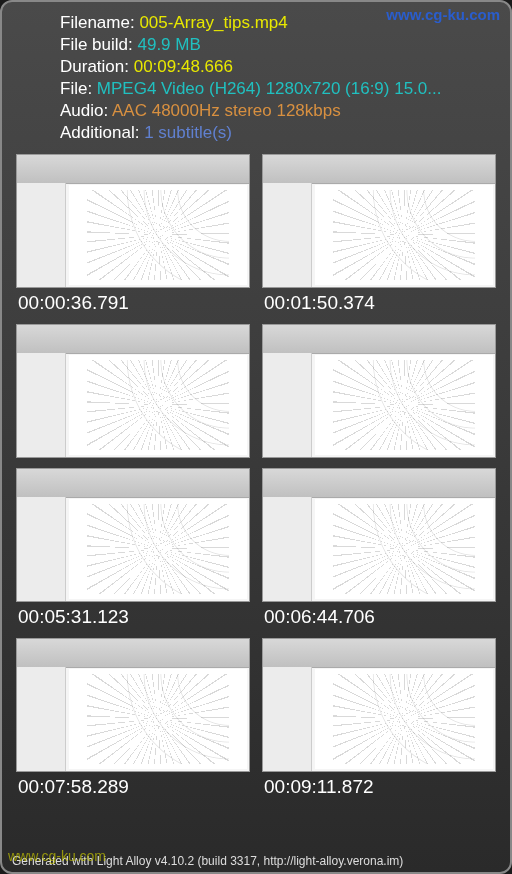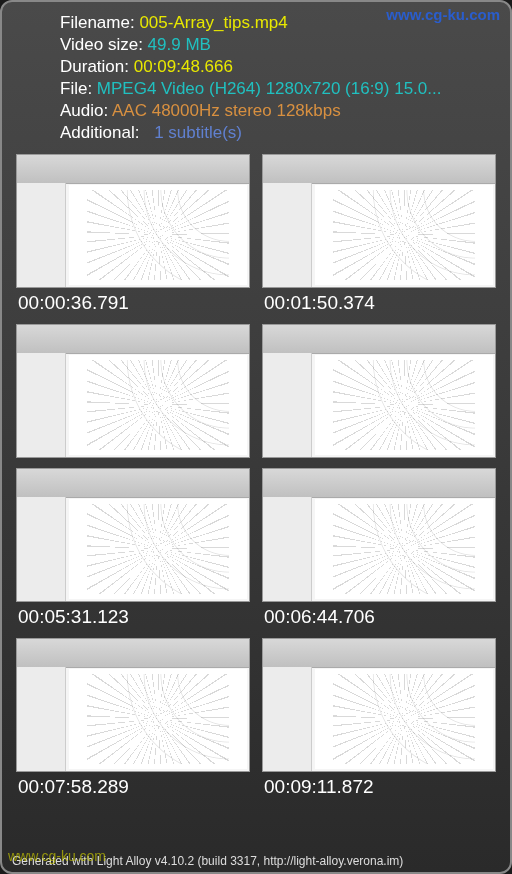--- a/index.html
+++ b/index.html
@@ -46,21 +46,21 @@
     white-space: nowrap;
     overflow: hidden;
   }
   .label {
     color: #fff;
     margin-left: 44px;
   }
   .val-yellow { color: #e8e800; }
   .val-teal { color: #20c0c0; }
   .val-orange { color: #d89040; }
-  .val-blue { color: #6080d0; margin-left: 10px; }
+  .val-blue { color: #6080d0; }
   .thumbs {
     display: grid;
     grid-template-columns: 1fr 1fr;
     gap: 10px 12px;
     padding: 2px 6px;
   }
   .thumb-cell {
     display: flex;
     flex-direction: column;
   }
@@ -126,21 +126,21 @@
 
 <div class="container">
 
   <div class="watermark-top">www.cg-ku.com</div>
 
   <div class="info-block">
     <div class="info-row">
       <span class="label">Filename: </span><span class="val-yellow">005-Array_tips.mp4</span>
     </div>
     <div class="info-row">
-      <span class="label">Video size: </span><span class="val-teal">49.9 MB</span>
+      <span class="label">File build: </span><span class="val-teal">49.9 MB</span>
     </div>
     <div class="info-row">
       <span class="label">Duration: </span><span class="val-yellow">00:09:48.666</span>
     </div>
     <div class="info-row">
       <span class="label">File: </span><span class="val-teal">MPEG4 Video (H264) 1280x720 (16:9) 15.0...</span>
     </div>
     <div class="info-row">
       <span class="label">Audio: </span><span class="val-orange">AAC 48000Hz stereo 128kbps</span>
     </div>

